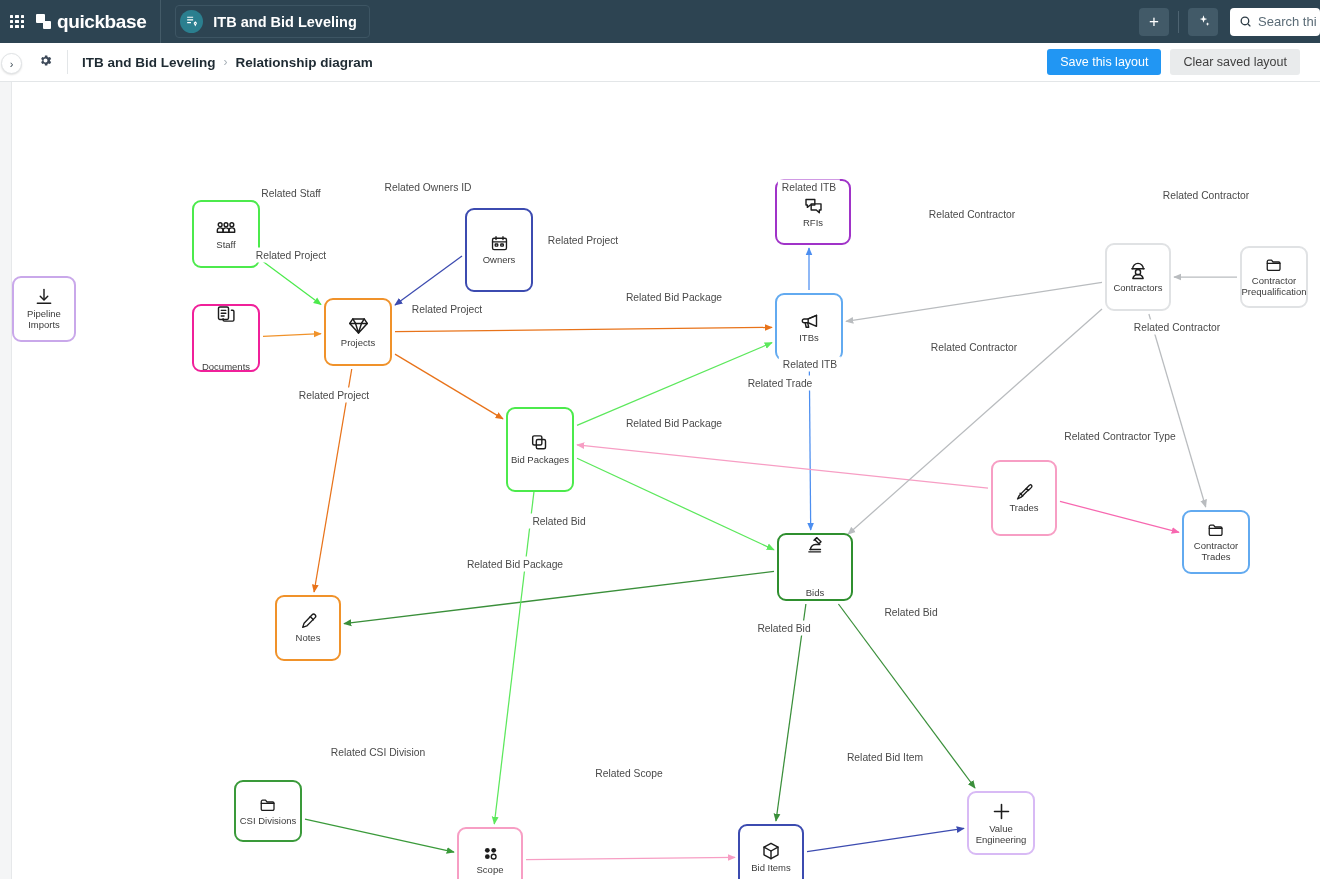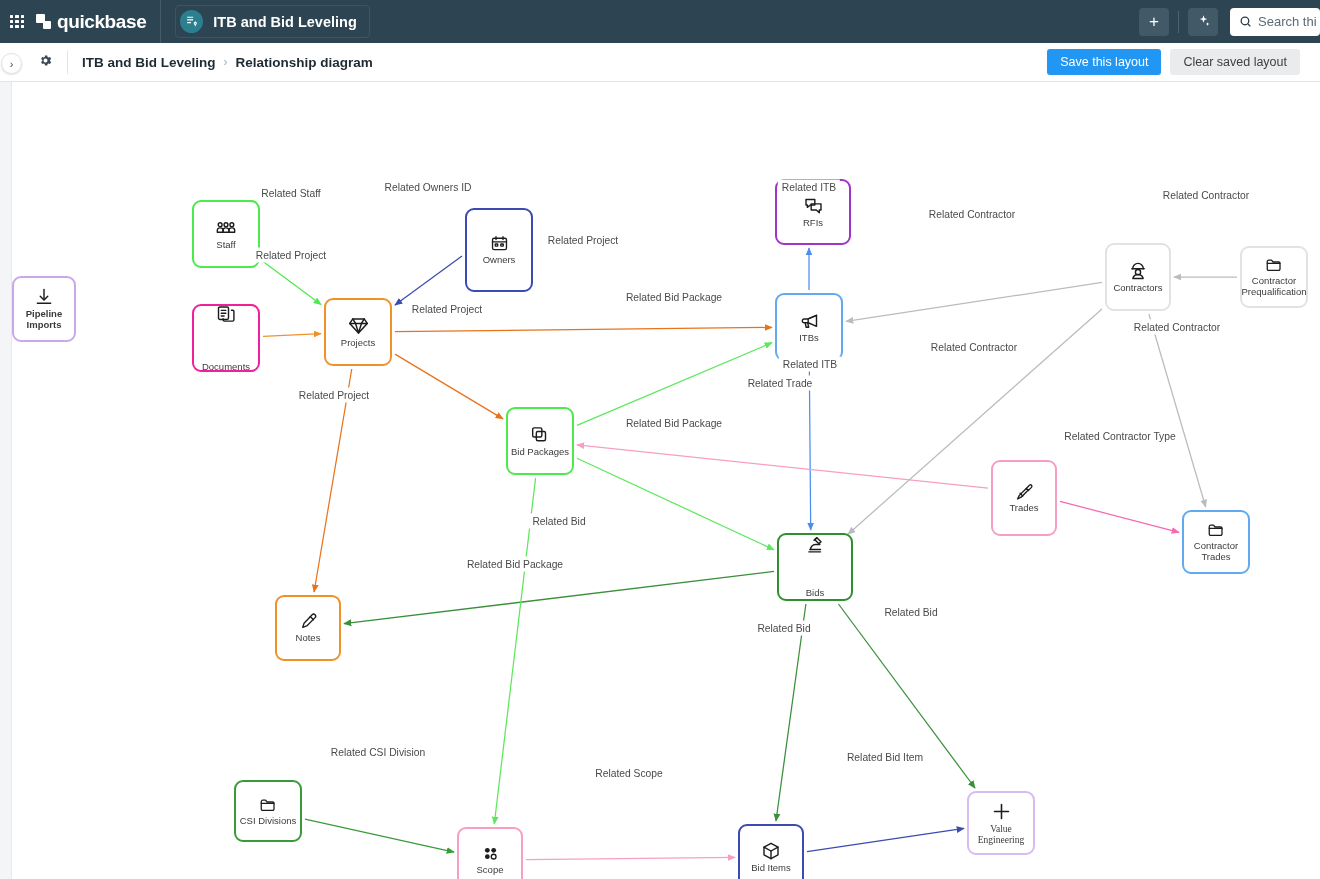--- a/index.html
+++ b/index.html
@@ -212,21 +212,21 @@
       <line x1="305" y1="737.1666666666666" x2="454" y2="770.0540540540541" stroke="#3a9a3a" stroke-width="1.25" marker-end="url(#ah3a9a3a)"></line>
       <line x1="526" y1="777.6156583629893" x2="735" y2="775.3843416370107" stroke="#f79ec4" stroke-width="1.25" marker-end="url(#ahf79ec4)"></line>
       <line x1="807" y1="769.6782608695652" x2="964" y2="746.4695652173913" stroke="#3c4bb0" stroke-width="1.25" marker-end="url(#ah3c4bb0)"></line>
       <line x1="1102" y1="200.47112462006078" x2="846" y2="239.37689969604864" stroke="#b9bcbf" stroke-width="1.25" marker-end="url(#ahb9bcbf)"></line>
       <line x1="1237" y1="195" x2="1174" y2="195" stroke="#b9bcbf" stroke-width="1.25" marker-end="url(#ahb9bcbf)"></line>
       <line x1="1102" y1="226.92660550458714" x2="848" y2="452.18654434250766" stroke="#b9bcbf" stroke-width="1.25" marker-end="url(#ahb9bcbf)"></line>
       <line x1="1148.8905660377359" y1="232" x2="1205.698113207547" y2="425" stroke="#b9bcbf" stroke-width="1.25" marker-end="url(#ahb9bcbf)"></line>
       <line x1="1060" y1="419.375" x2="1179" y2="450.3645833333333" stroke="#f768b0" stroke-width="1.25" marker-end="url(#ahf768b0)"></line>
     </svg>
   <div id="nodelayer">
-      <div class="node" style="left: 12px; top: 194px; width: 64px; height: 66px; border-color: rgb(201, 168, 234); font-weight: bold;">
+      <div class="node" style="left: 12px; top: 194px; width: 64px; height: 66px; border-color: rgb(201, 168, 234);">
         <div class="ic">
           <svg width="20" height="20" viewBox="0 0 24 24" fill="none" stroke="#1c1c1c" stroke-width="1.7" stroke-linecap="round" stroke-linejoin="round">
             <path d="M12 3v12"></path>
             <path d="M7.5 11l4.5 4.5L16.5 11"></path>
             <path d="M4 19.5h16"></path>
           </svg>
         </div>
         <div class="lbl">Pipeline Imports</div>
       </div>
       <div class="node" style="left: 192px; top: 118px; width: 68px; height: 68px; border-color: rgb(76, 234, 76);">
@@ -287,21 +287,21 @@
       <div class="node" style="left: 775px; top: 211px; width: 68px; height: 68px; border-color: rgb(98, 170, 240);">
         <div class="ic">
           <svg width="22" height="20" viewBox="0 0 24 24" fill="none" stroke="#1c1c1c" stroke-width="1.7" stroke-linecap="round" stroke-linejoin="round">
             <path d="M21 5.2v13.2l-10-4.3H6.2A2.2 2.2 0 014 11.9v-.2a2.2 2.2 0 012.2-2.2H11z"></path>
             <path d="M7.5 14.4l1.1 5.1h3l-1-4.6"></path>
             <path d="M21 5.2L11 9.5v4.6"></path>
           </svg>
         </div>
         <div class="lbl">ITBs</div>
       </div>
-      <div class="node" style="left: 506px; top: 325px; width: 68px; height: 68px; border-color: rgb(76, 234, 76);">
+      <div class="node" style="left: 506px; top: 325px; width: 68px; height: 85px; border-color: rgb(76, 234, 76);">
         <div class="ic">
           <svg width="20" height="20" viewBox="0 0 24 24" fill="none" stroke="#1c1c1c" stroke-width="1.7" stroke-linecap="round" stroke-linejoin="round">
             <rect x="3.2" y="3.4" width="11" height="11" rx="1.8"></rect>
             <rect x="7.6" y="7.8" width="11" height="11" rx="1.8"></rect>
           </svg>
         </div>
         <div class="lbl">Bid Packages</div>
       </div>
       <div class="node" style="left: 777px; top: 451px; width: 76px; height: 68px; border-color: rgb(47, 143, 47); justify-content: space-between;">
         <div class="ic">
@@ -347,21 +347,21 @@
       <div class="node" style="left: 738px; top: 742px; width: 66px; height: 66px; border-color: rgb(60, 75, 176);">
         <div class="ic">
           <svg width="20" height="20" viewBox="0 0 24 24" fill="none" stroke="#1c1c1c" stroke-width="1.7" stroke-linecap="round" stroke-linejoin="round">
             <path d="M12 2.8l8.4 4.6v9.2L12 21.2 3.6 16.6V7.4z"></path>
             <path d="M3.6 7.4L12 12l8.4-4.6"></path>
             <path d="M12 12v9.2"></path>
           </svg>
         </div>
         <div class="lbl">Bid Items</div>
       </div>
-      <div class="node" style="left: 967px; top: 709px; width: 68px; height: 64px; border-color: rgb(216, 186, 245); font-family: Liberation Serif, serif;">
+      <div class="node" style="left: 967px; top: 709px; width: 68px; height: 64px; border-color: rgb(216, 186, 245);">
         <div class="ic">
           <svg width="21" height="21" viewBox="0 0 24 24" fill="none" stroke="#1c1c1c" stroke-width="1.8" stroke-linecap="round">
             <path d="M12 4v16M4 12h16"></path>
           </svg>
         </div>
         <div class="lbl">Value Engineering</div>
       </div>
       <div class="node" style="left: 1105px; top: 161px; width: 66px; height: 68px; border-color: rgb(224, 226, 228);">
         <div class="ic">
           <svg width="20" height="20" viewBox="0 0 24 24" fill="none" stroke="#1c1c1c" stroke-width="1.7" stroke-linecap="round" stroke-linejoin="round">

